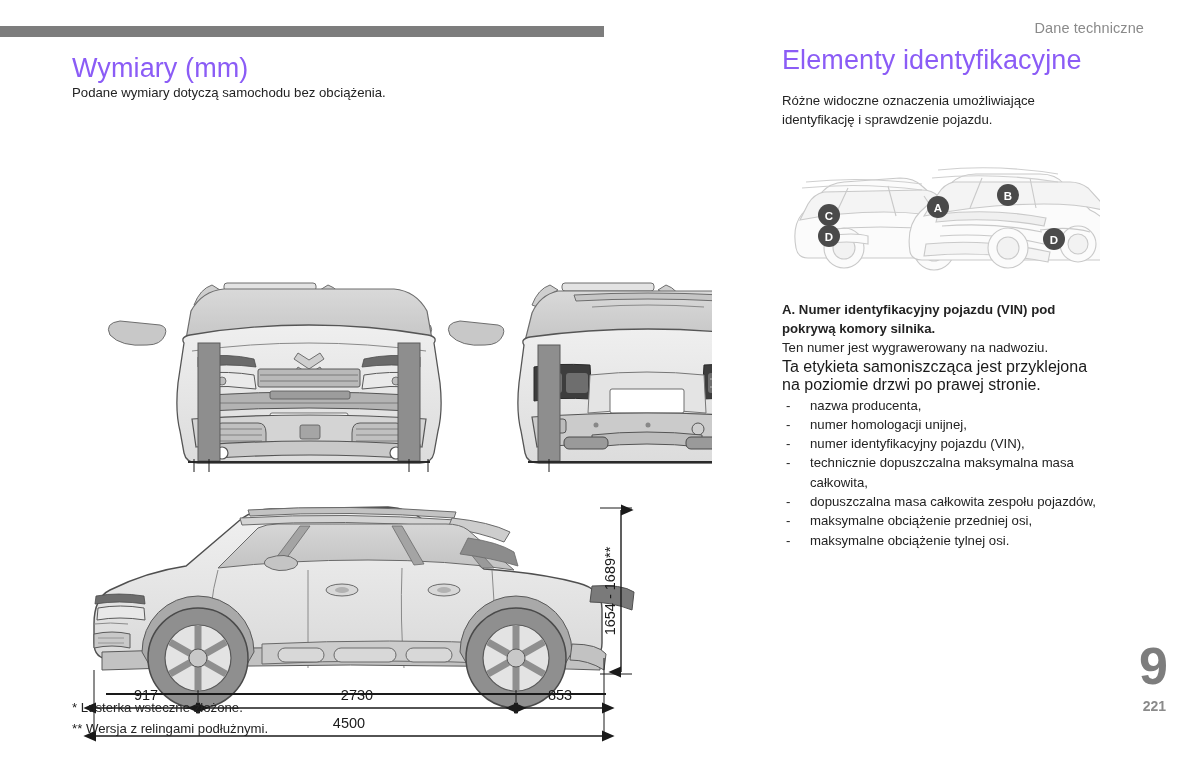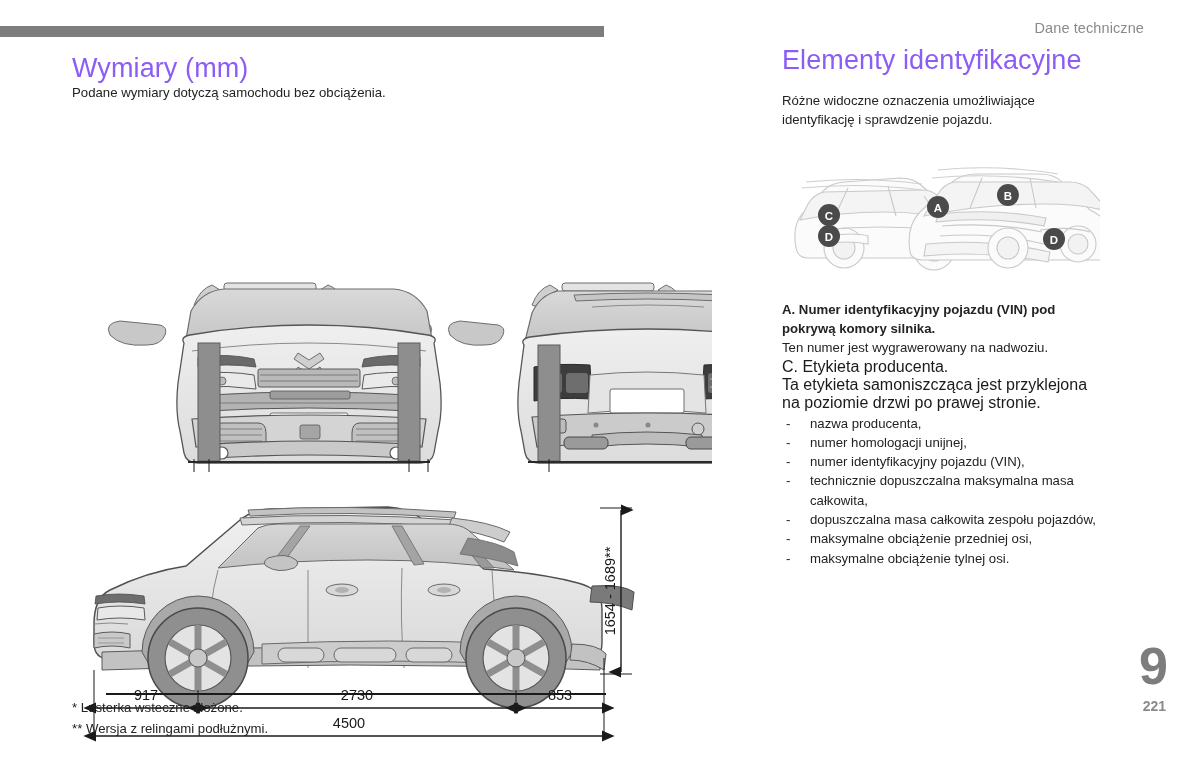--- a/index.html
+++ b/index.html
@@ -431,21 +431,20 @@
           <text x="272" y="92" text-anchor="middle" font-size="11.5" font-weight="bold" fill="#ffffff" font-family="Liberation Sans, sans-serif">D</text>
         </g>
       </g>
     </svg>
 
     <div class="idblock">
       <p class="b">A. Numer identyfikacyjny pojazdu (VIN) pod pokrywą komory silnika.</p>
       <p>Ten numer jest wygrawerowany na nadwoziu.</p>
     </div>
     <div>
-      <p class="b">C. Etykieta producenta.</p>
       <p>Ta etykieta samoniszcząca jest przyklejona na poziomie drzwi po prawej stronie.</p>
     </div>
 
     <ul class="specs">
       <li><span class="dash">-</span><span>nazwa producenta,</span></li>
       <li><span class="dash">-</span><span>numer homologacji unijnej,</span></li>
       <li><span class="dash">-</span><span>numer identyfikacyjny pojazdu (VIN),</span></li>
       <li><span class="dash">-</span><span>technicznie dopuszczalna maksymalna masa całkowita,</span></li>
       <li><span class="dash">-</span><span>dopuszczalna masa całkowita zespołu pojazdów,</span></li>
       <li><span class="dash">-</span><span>maksymalne obciążenie przedniej osi,</span></li>

